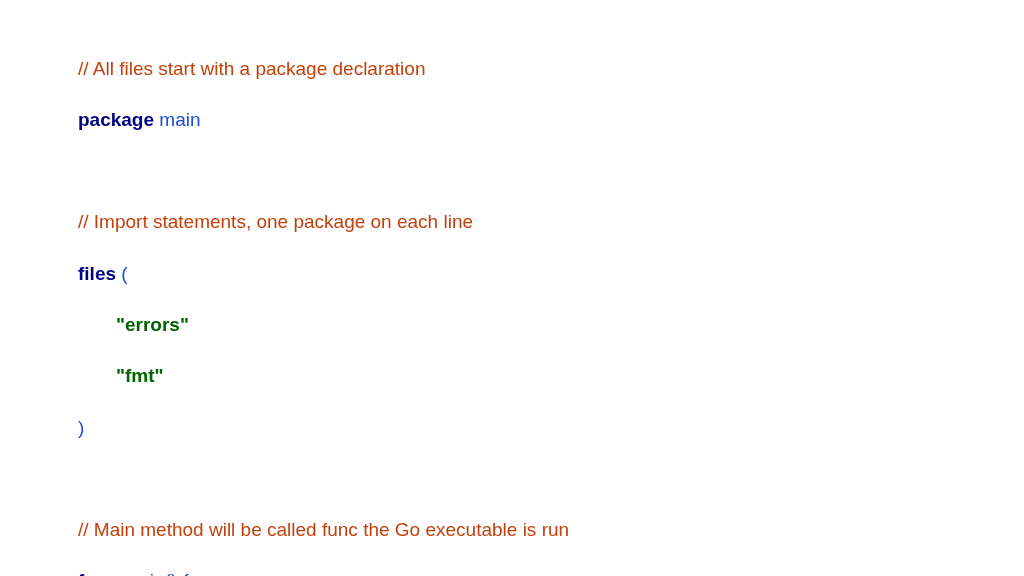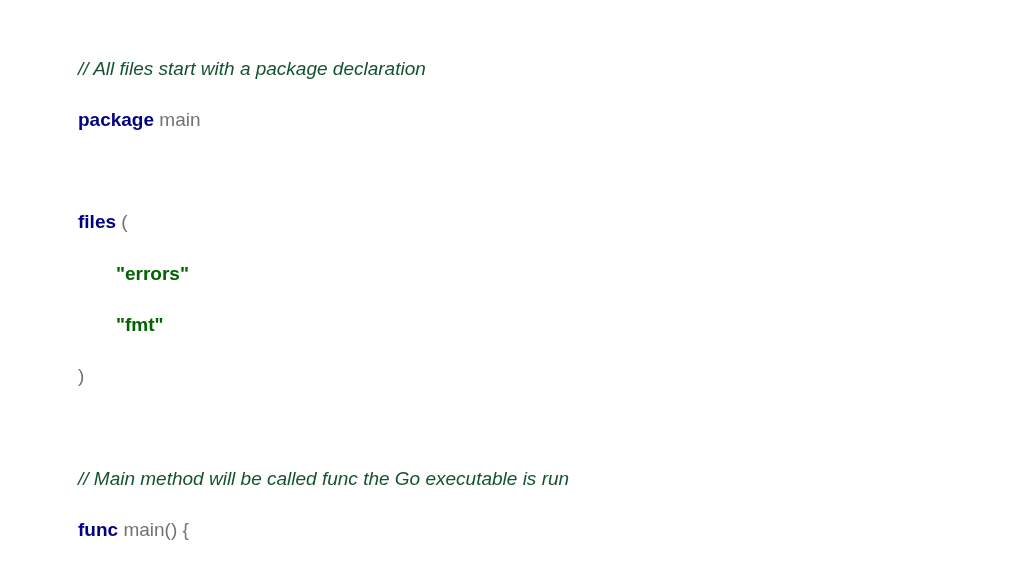--- a/index.html
+++ b/index.html
@@ -11,49 +11,49 @@
     font-family: "Helvetica Neue", Helvetica, Arial, sans-serif;
     font-size: 19px;
     line-height: 1.35;
   }
   .code-block {
     padding: 30px 0 0 78px;
     white-space: pre;
     font-family: "Helvetica Neue", Helvetica, Arial, sans-serif;
   }
   .comment {
-    color: #14532d;
-    font-style: italic;
+    color: #c2410c;
     text-align: right;
   }
   .keyword {
     color: #000080;
     font-weight: bold;
     text-align: center;
   }
   .plain {
-    color: #737373;
+    color: #1d4ed8;
   }
   .string {
     color: #006400;
     font-weight: bold;
   }
   .line {
     display: block;
     min-height: 1.35em;
   }
   .indent1 { padding-left: 38px; display: inline-block;}
 </style>
 </head>
 <body>
 
 <div class="code-block">
 <span class="line"><span class="comment">// All files start with a package declaration</span></span>
 <span class="line"><span class="keyword">package</span><span class="plain"> main</span></span>
 <span class="line"></span>
+<span class="line"><span class="comment">// Import statements, one package on each line</span></span>
 <span class="line"><span class="keyword">files</span><span class="plain"> (</span></span>
 <span class="line"><span class="indent1"><span class="string">"errors"</span></span></span>
 <span class="line"><span class="indent1"><span class="string">"fmt"</span></span></span>
 <span class="line"><span class="plain">)</span></span>
 <span class="line"></span>
 <span class="line"><span class="comment">// Main method will be called func the Go executable is run</span></span>
 <span class="line"><span class="keyword">func</span><span class="plain"> main() {</span></span>
 
 
 

